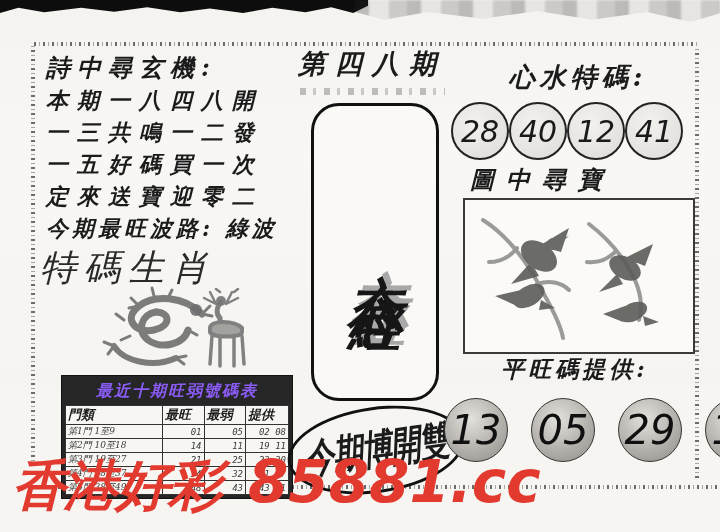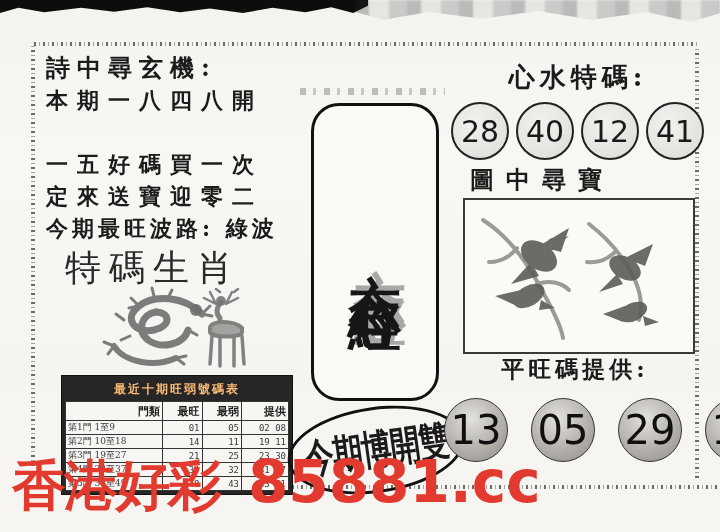--- a/index.html
+++ b/index.html
@@ -1,73 +1,73 @@
 <!DOCTYPE html>
 <html><head>
 <meta charset="utf-8">
 <style>
   html,body{margin:0;padding:0;}
   body{width:720px;height:532px;background:#f6f5f2;overflow:hidden;
        font-family:"DejaVu Serif","Liberation Serif",serif;color:#1b1b1b;}
   .abs{position:absolute;}
   #page{position:relative;width:720px;height:388px;background:
-        linear-gradient(180deg,#f4f3f0 0%,#f8f7f4 40%,#f5f4f1 100%);}
+        linear-gradient(180deg,#f4f3f0 0%,#f8f7f4 40%,#f5f4f1 100%); font-style: italic;}
 
   
   .torn-top{left:0;top:0;width:368px;height:13px;background:#0d0d0d;
     clip-path:polygon(0 0,100% 0,100% 45%,96% 100%,90% 55%,83% 95%,74% 60%,66% 100%,57% 65%,49% 95%,40% 55%,31% 90%,22% 60%,12% 95%,5% 60%,0 100%);}
   .torn-top2{left:355px;top:0;width:365px;height:22px;opacity:.35;filter:blur(1px);
     background:repeating-linear-gradient(90deg,rgba(40,40,40,.8) 0 14px,rgba(90,90,90,.25) 14px 34px,rgba(50,50,50,.6) 34px 52px);
     clip-path:polygon(0 0,100% 0,100% 60%,92% 100%,80% 55%,65% 90%,50% 50%,35% 85%,20% 55%,8% 90%,0 55%);}
 
   
   .chain-h{height:4px;opacity:.75;background:repeating-linear-gradient(90deg,#3c3c3c 0 2px,transparent 2px 5px,#8a8a8a 5px 6px,transparent 6px 9px);}
   .chain-v{width:4px;opacity:.75;background:repeating-linear-gradient(0deg,#3c3c3c 0 2px,transparent 2px 5px,#8a8a8a 5px 6px,transparent 6px 9px);}
 
   
   .poem-title{left:46px;top:52px;font-size:24px;font-weight:700;letter-spacing:7px;white-space:nowrap;}
   .poem-line{left:46px;font-size:22px;font-weight:700;letter-spacing:9px;white-space:nowrap;}
   .wave-line{left:46px;top:214px;font-size:22px;font-weight:700;letter-spacing:4px;white-space:nowrap;}
-  .zodiac-title{left:65px;top:244px;font-size:36px;font-weight:400;letter-spacing:8px;color:#2a2a2a;white-space:nowrap;
+  .zodiac-title{left:40px;top:244px;font-size:36px;font-weight:400;letter-spacing:8px;color:#2a2a2a;white-space:nowrap;
     font-family:"DejaVu Sans","Liberation Sans",sans-serif;}
 
   
   .issue-title{left:282px;top:46px;width:180px;text-align:center;font-size:27px;font-weight:700;letter-spacing:10px;white-space:nowrap;}
   .smudge{left:300px;top:88px;width:145px;height:7px;opacity:.35;filter:blur(.7px);
     background:repeating-linear-gradient(90deg,#555 0 6px,transparent 6px 13px,#777 13px 16px,transparent 16px 24px);}
   .sutra-box{left:311px;top:103px;width:122px;height:292px;border:3px solid #111;border-radius:28px;
     display:flex;align-items:center;justify-content:center;background:#faf9f6;}
   .sutra-text{writing-mode:vertical-rl;text-orientation:upright;font-size:52px;font-weight:900;
     letter-spacing:10px;color:#161616;text-shadow:5px -5px 0 #a8a8a8;line-height:1;}
   .oval{left:287px;top:407px;width:172px;height:80px;border:3.5px solid #111;border-radius:50%;
     transform:rotate(-8deg);display:flex;align-items:center;justify-content:center;background:transparent;}
   .oval span{font-size:30px;font-weight:900;letter-spacing:-1px;transform:scaleY(1.35);white-space:nowrap;}
 
   
   .hsw-title{left:458px;top:60px;width:240px;text-align:center;font-size:26px;font-weight:700;letter-spacing:5px;white-space:nowrap;}
-  .circles-top{left:451px;top:102px;display:flex;gap:7px;}
+  .circles-top{left:451px;top:102px;display:flex;}
   .circle-lt{width:54px;height:54px;border:2px solid #222;border-radius:50%;
     background:radial-gradient(circle at 40% 35%,#f2f1ee 0%,#e4e2de 70%,#d8d6d2 100%);
     display:flex;align-items:center;justify-content:center;font-size:30px;font-weight:400;
     font-family:"DejaVu Sans","Liberation Sans",sans-serif;color:#1a1a1a;}
   .pic-title{left:470px;top:164px;width:215px;text-align:left;font-size:24px;font-weight:700;letter-spacing:12px;white-space:nowrap;}
   .pic-box{left:463px;top:198px;width:228px;height:152px;border:2px solid #3a3a3a;background:#fbfaf7;}
   .pw-title{left:450px;top:354px;width:250px;text-align:center;font-size:23px;font-weight:700;letter-spacing:4px;white-space:nowrap;}
   .circles-bottom{left:444px;top:398px;display:flex;gap:23px;}
   .circle-dk{width:62px;height:62px;border:1.5px solid #333;border-radius:50%;
     background:radial-gradient(circle at 42% 32%,#e3e1dd 0%,#bdbab5 45%,#8f8c87 100%);
     display:flex;align-items:center;justify-content:center;font-size:40px;font-weight:400;
     font-family:"DejaVu Sans","Liberation Sans",sans-serif;color:#101010;}
 
   
   .stat-wrap{left:62px;top:376px;width:224px;background:#262626;padding:3px;box-shadow:0 0 0 1px #111;}
-  .stat-title{color:#fdba74;text-align:center;font-size:12px;letter-spacing:2px;padding:2px 0 3px;font-weight:700;}
+  .stat-title{color:#8b5cf6;text-align:center;font-size:16px;letter-spacing:2px;padding:2px 0 3px;font-weight:700;}
   table.stat{border-collapse:collapse;width:100%;background:#f7f6f3;}
   table.stat th,table.stat td{border:1px solid #333;padding:0 2px;white-space:nowrap;}
-  table.stat th{font-size:11px;font-weight:900;text-align:right;height:18px;margin-left:28px;}
+  table.stat th{font-size:13px;font-weight:900;text-align:left;height:18px;margin-left:28px;}
   table.stat td{font-size:9px;color:#3a3a3a;height:13px;text-align:right;
     font-family:"DejaVu Sans Mono","Liberation Mono",monospace;}
   table.stat td.cat{text-align:left;font-family:"DejaVu Serif",serif;font-size:9px;margin-left:8px;}
 
   
   .footer-red{left:0;top:450px;width:720px;height:82px;pointer-events:none;}
   .f-brand{position:absolute;left:12px;top:0;font-size:54px;font-weight:900;color:#e23a2e;
     letter-spacing:-2px;white-space:nowrap;font-family:"DejaVu Sans","Liberation Sans",sans-serif;}
   .f-site{position:absolute;left:248px;top:-2px;font-size:58px;font-weight:900;color:#e23a2e;
     letter-spacing:0px;white-space:nowrap;font-family:"DejaVu Sans","Liberation Sans",sans-serif;}
@@ -82,20 +82,21 @@
   <div class="abs torn-top"></div>
   <div class="abs torn-top2"></div>
 
   <div class="abs chain-h" style="left:34px;top:42px;width:666px;"></div>
   <div class="abs chain-v" style="left:31px;top:46px;height:420px;"></div>
   <div class="abs chain-v" style="left:695px;top:46px;height:432px;"></div>
   <div class="abs chain-h" style="left:40px;top:485px;width:680px;"></div>
 
   <div class="abs poem-title">詩中尋玄機:</div>
   <div class="abs poem-line" style="top:86px;">本期一八四八開</div>
+  <div class="abs poem-line" style="top:118px;">一三共鳴一二發</div>
   <div class="abs poem-line" style="top:150px;">一五好碼買一次</div>
   <div class="abs wave-line">今期最旺波路: 綠波</div>
   <div class="abs poem-line" style="top:182px;">定來送寶迎零二</div>
   <div class="abs zodiac-title">特碼生肖</div>
 
   <div class="abs" style="left:84px;top:286px;">
     <svg width="135" height="88" viewBox="0 0 135 88">
       <g stroke="#6f6f6f" fill="none" stroke-linecap="round" opacity="0.9">
         <path d="M118,28 C100,10 70,8 55,20 C38,33 52,48 70,44 C88,40 86,26 72,26" stroke-width="7"></path>
         <path d="M72,26 C58,28 52,44 64,54 C78,64 100,58 104,44" stroke-width="7"></path>
@@ -155,20 +156,21 @@
       <tr>
         <td class="cat">第5門 38至49</td>
         <td>48</td>
         <td>43</td>
         <td>43 41</td>
       </tr>
     </tbody>
       </table>
   </div>
 
+  <div class="abs issue-title">第四八期</div>
   <div class="abs smudge"></div>
   <div class="abs sutra-box">
     <div class="sutra-text">六合心經</div>
   </div>
   <div class="abs oval">
     <span>今期博開雙</span>
   </div>
 
   <div class="abs hsw-title">心水特碼:</div>
   <div class="abs circles-top">

